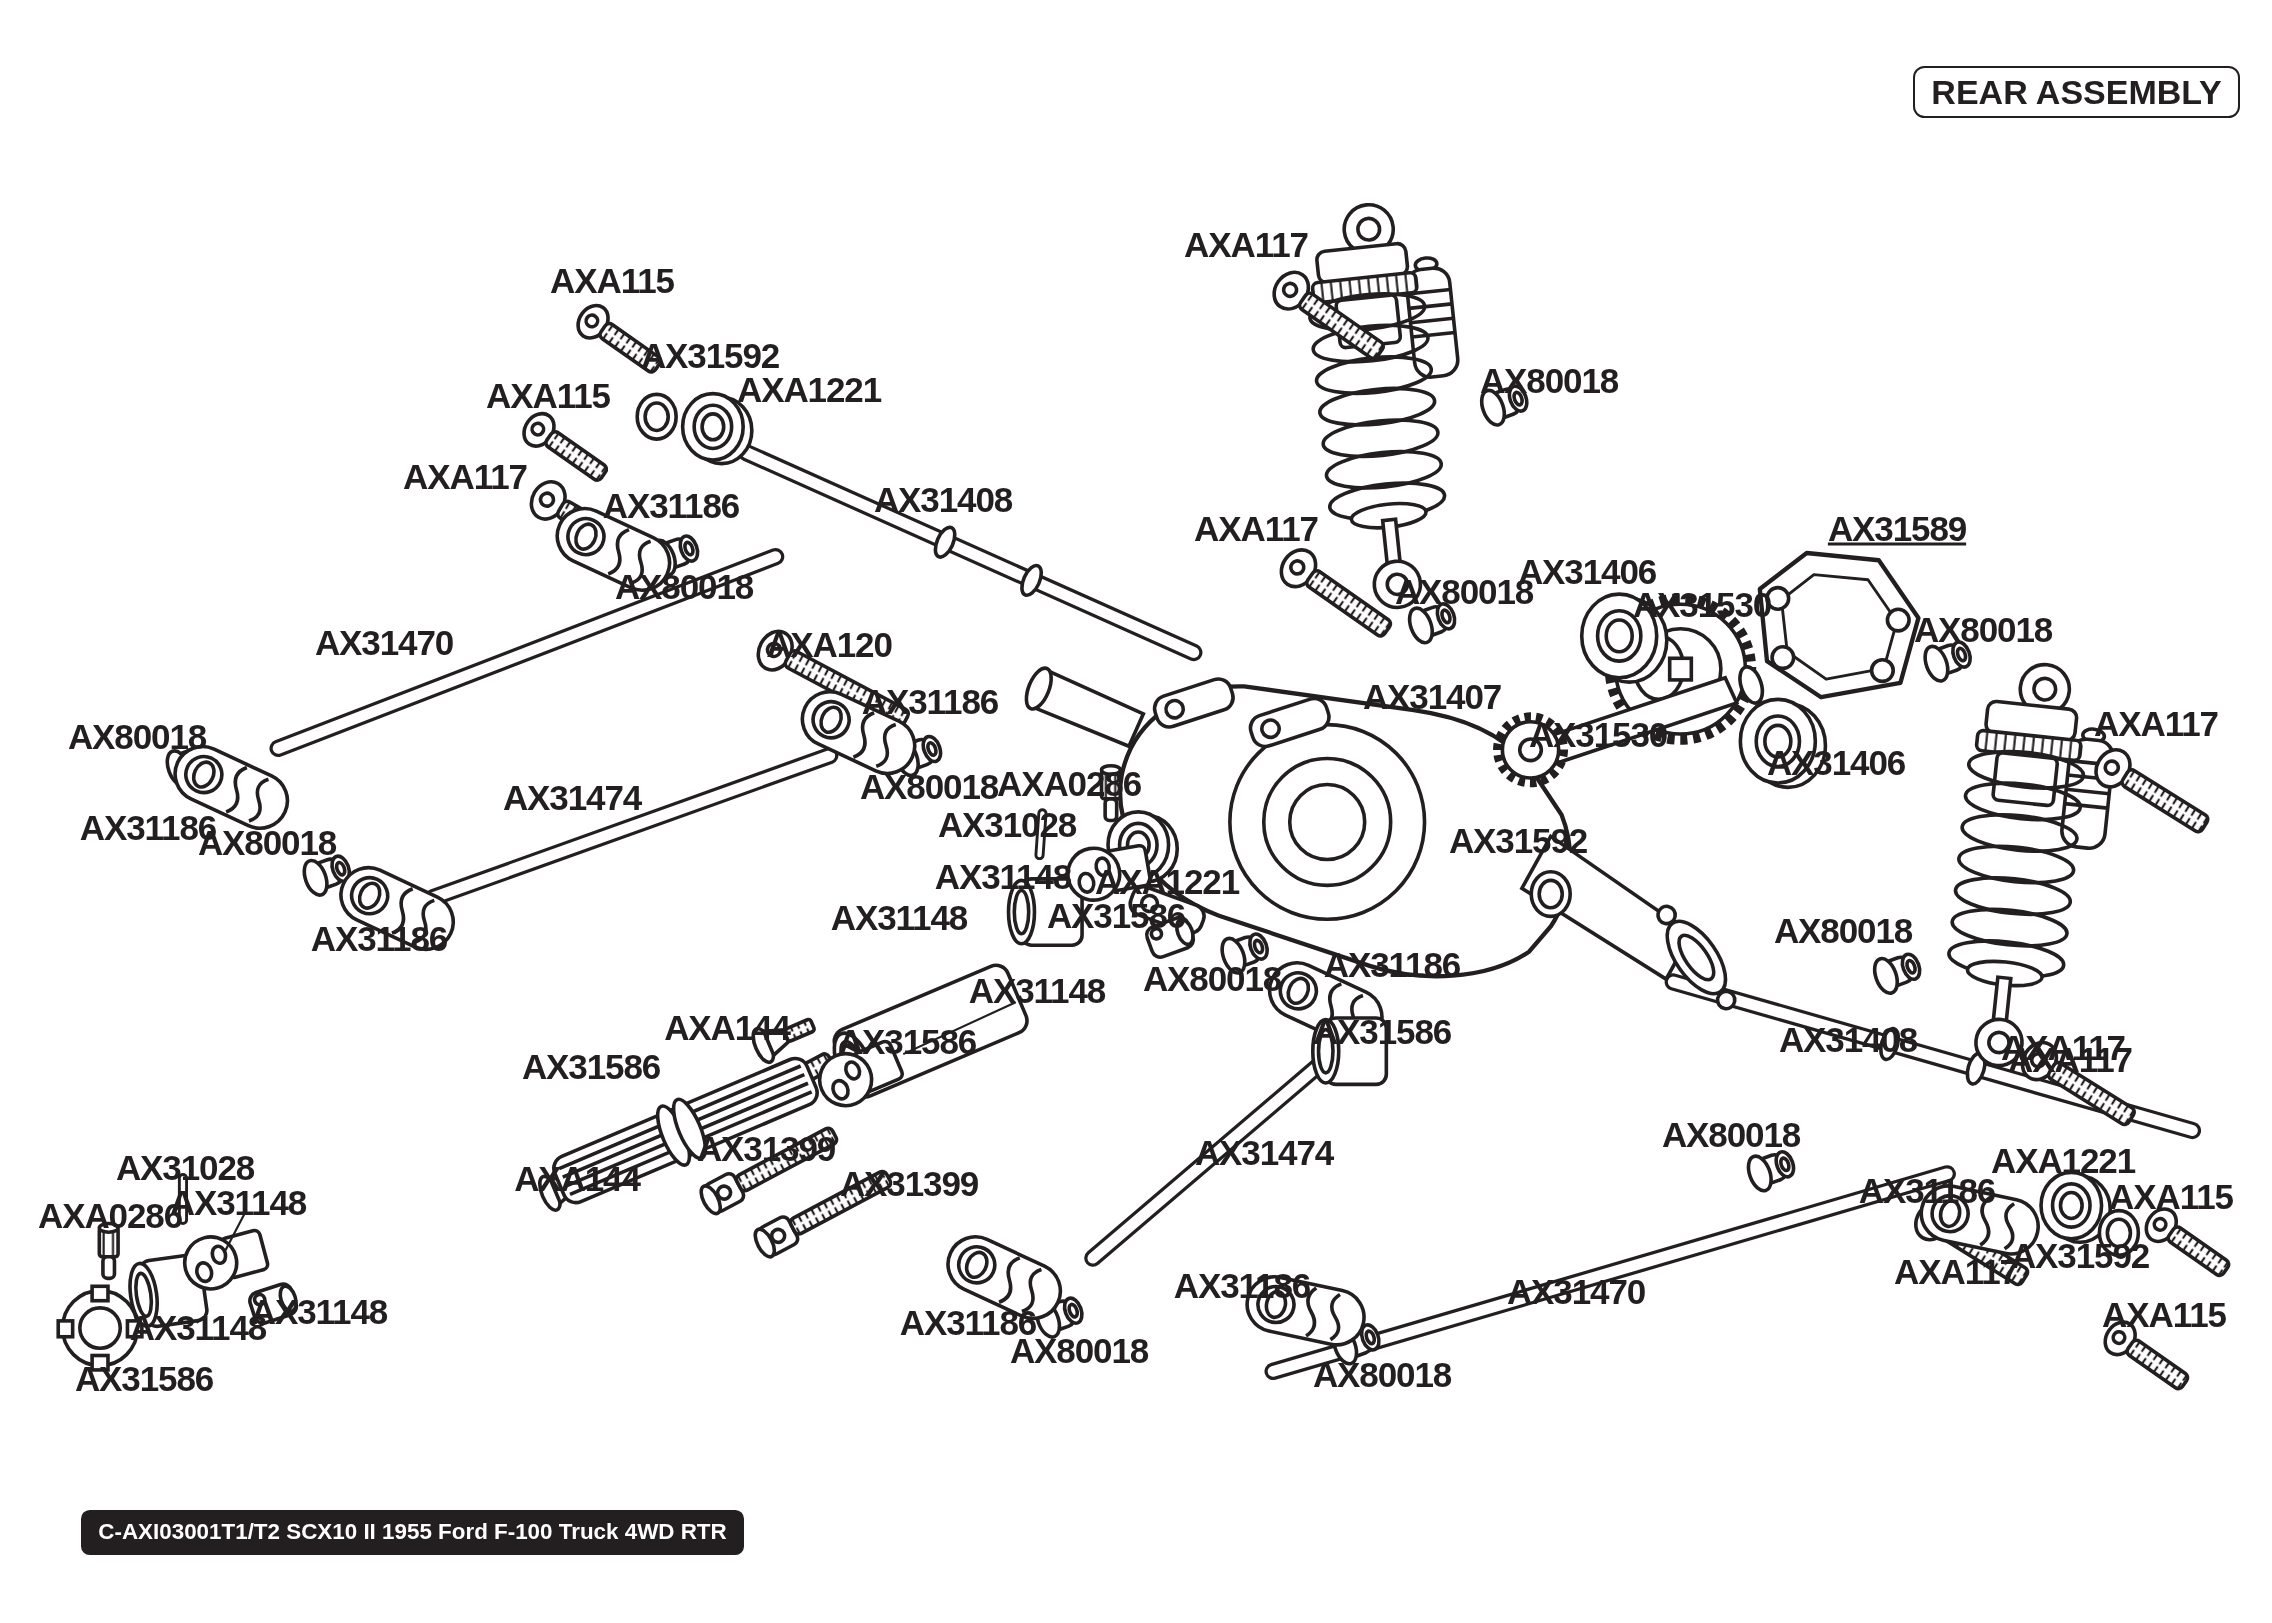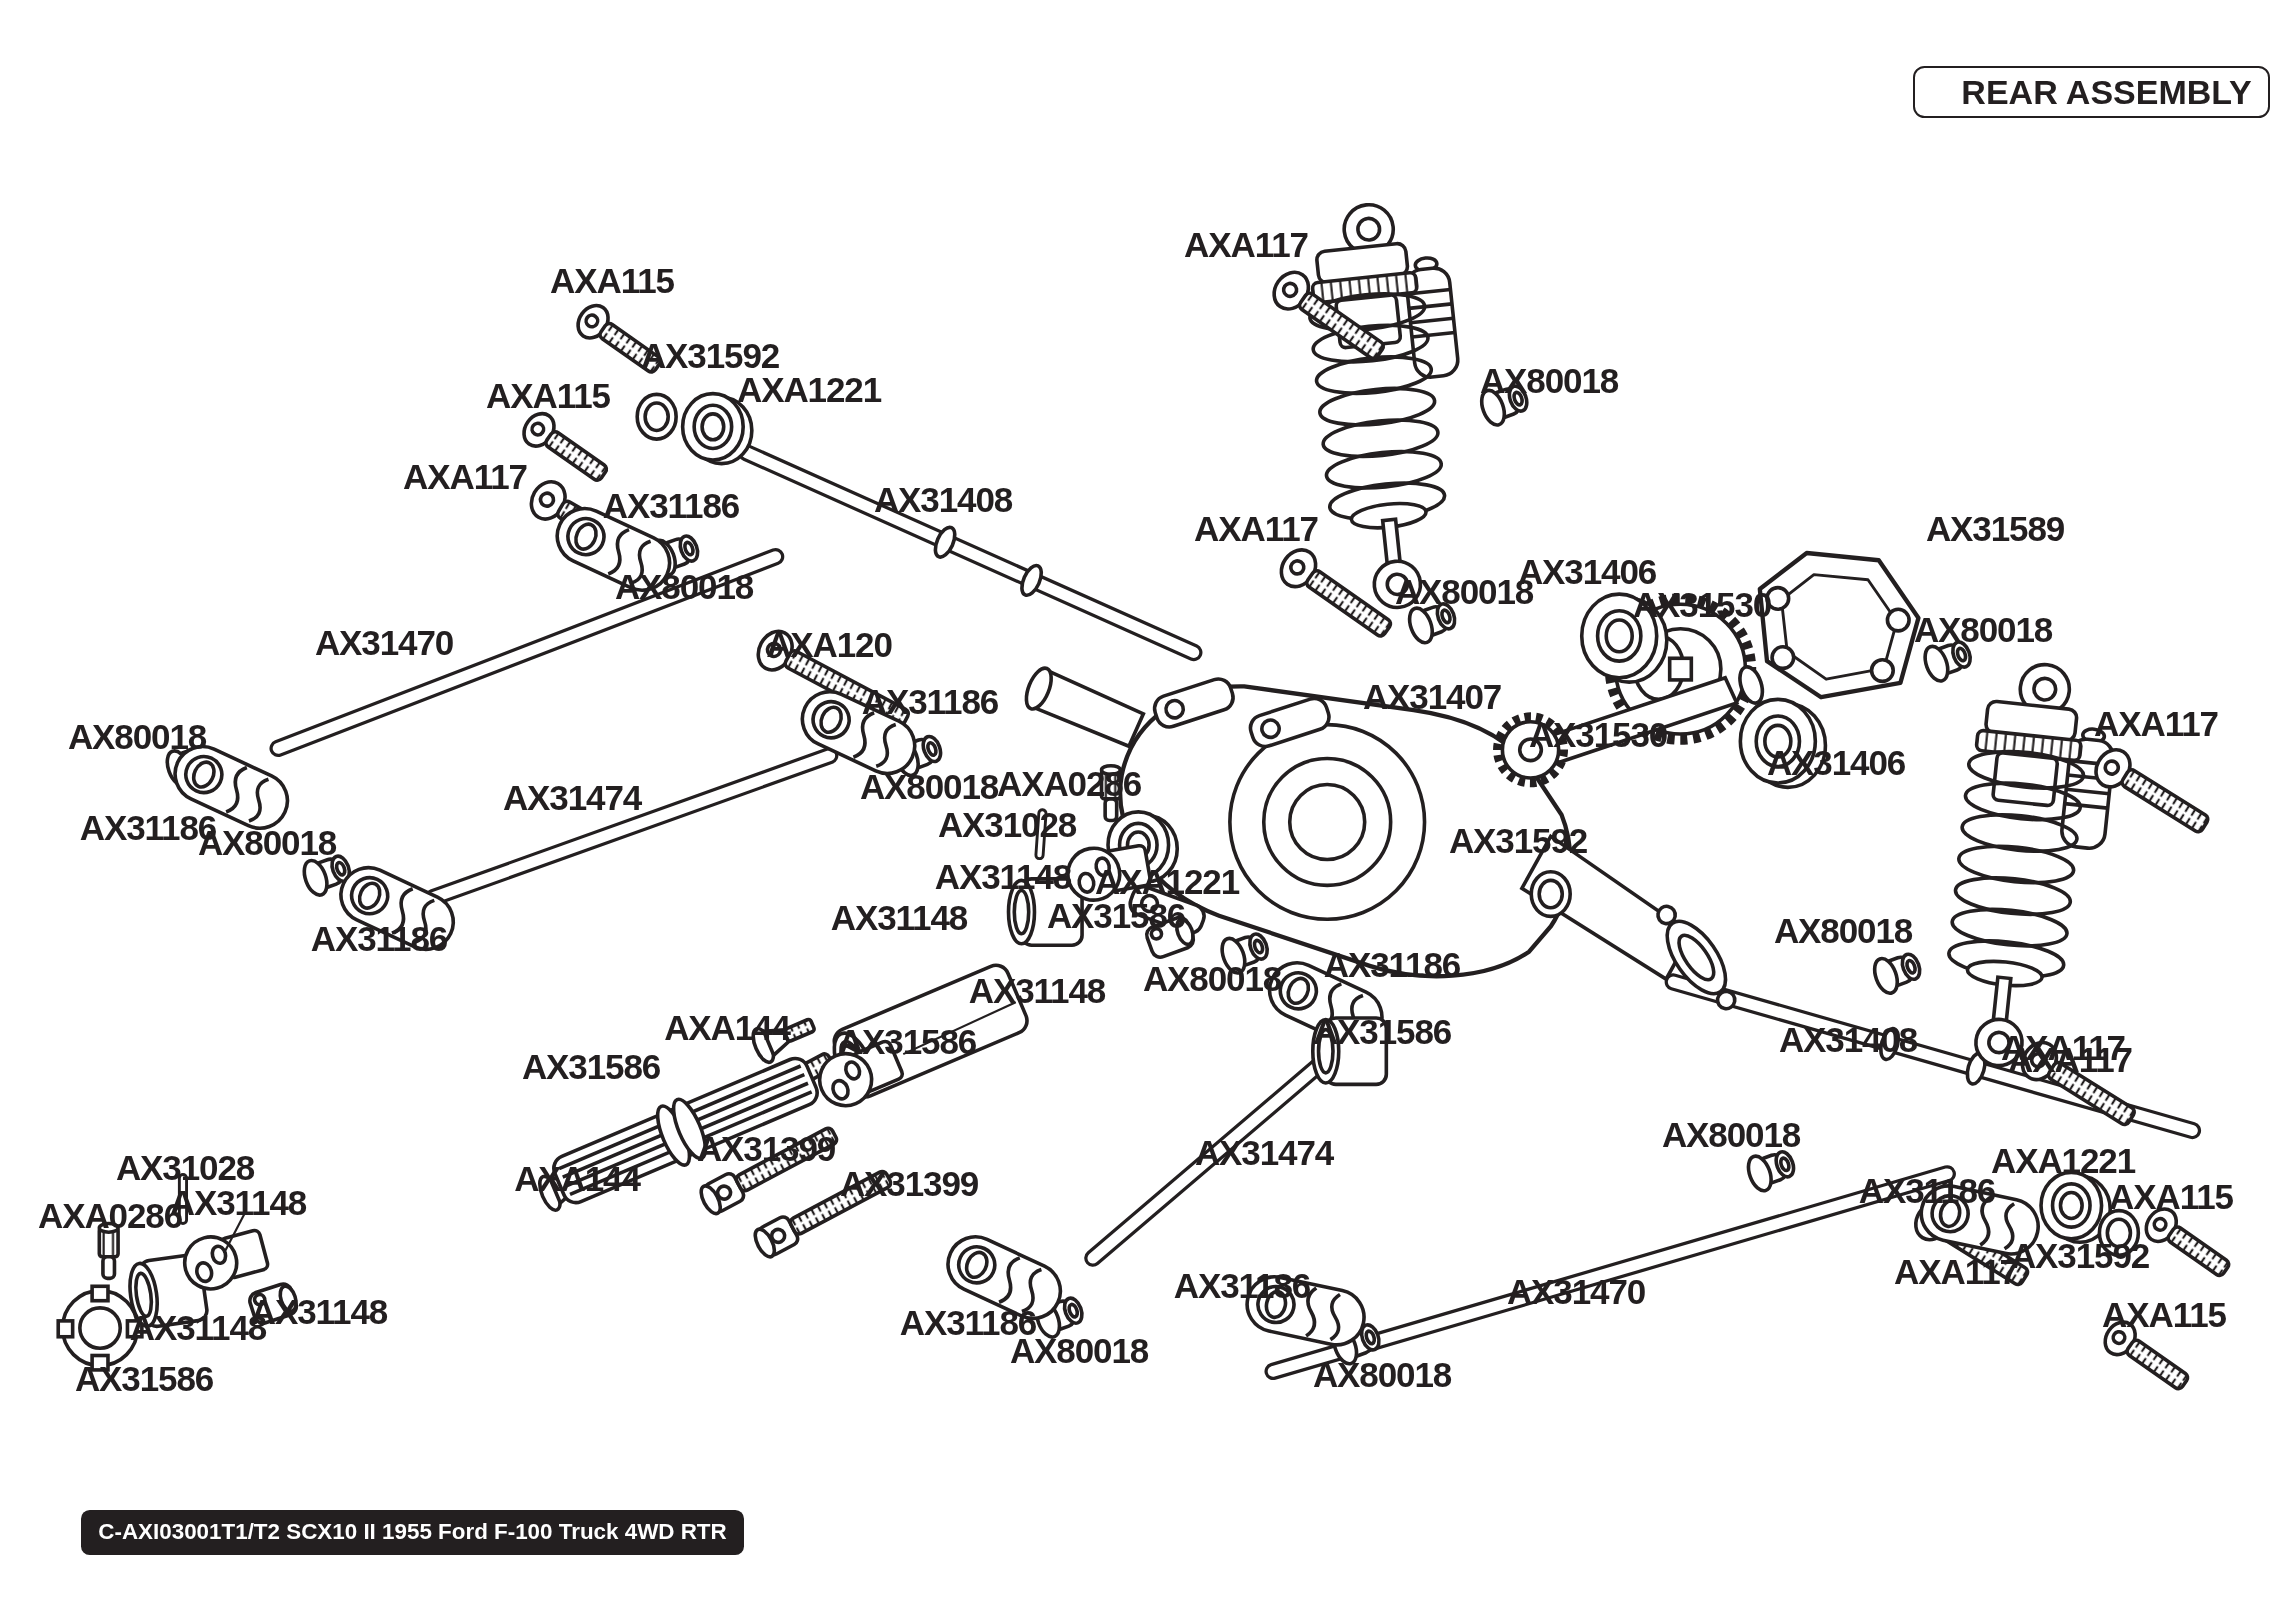--- a/index.html
+++ b/index.html
@@ -5,21 +5,21 @@
   html,body{margin:0;padding:0;background:#fff;}
   .page{position:relative;width:2273px;height:1623px;background:#ffffff;overflow:hidden;
         font-family:"Liberation Sans",sans-serif;}
   
   .logo{position:absolute;left:92px;top:56px;display:flex;align-items:center;gap:26px;}
   .logo-emblem{width:115px;height:130px;}
   .logo-word{font-family:"DejaVu Sans",sans-serif;font-weight:bold;font-size:121px;line-height:1;
              color:#6a6c6e;letter-spacing:2.9px;transform:translateY(-5.8px);}
   .badge{position:absolute;left:1913px;top:66px;width:323px;height:48px;border:2.9px solid #231f20;
          border-radius:11.5px;display:flex;align-items:center;justify-content:center;
-         font-size:34px;font-weight:bold;color:#231f20;letter-spacing:0px;padding-left:30px;}
+         font-size:34px;font-weight:bold;color:#231f20;letter-spacing:0px;}
   
   .footer{position:absolute;left:81px;top:1510px;background:#231f20;color:#fff;
           border-radius:8.7px;padding:9.4px 17.3px;font-size:22.4px;font-weight:bold;white-space:nowrap;}
   
   .diagram-svg{position:absolute;left:0;top:0;}
   .plabel{position:absolute;transform:translate(-50%,-50%);font-weight:bold;font-size:35px;
           line-height:1;letter-spacing:-1.1px;color:#231f20;white-space:nowrap;}
   .rod-o{stroke:#231f20;stroke-width:24;stroke-linecap:round;}
   .rod-i{stroke:#ffffff;stroke-width:15;stroke-linecap:round;}
 </style>
@@ -346,21 +346,21 @@
       <span class="plabel" style="left: 943px; top: 499px;">AX31408</span>
       <span class="plabel" style="left: 684px; top: 586px;">AX80018</span>
       <span class="plabel" style="left: 384px; top: 642px;">AX31470</span>
       <span class="plabel" style="left: 572px; top: 797px;">AX31474</span>
       <span class="plabel" style="left: 1246px; top: 244px;">AXA117</span>
       <span class="plabel" style="left: 1549px; top: 380px;">AX80018</span>
       <span class="plabel" style="left: 1256px; top: 528px;">AXA117</span>
       <span class="plabel" style="left: 1464px; top: 591px;">AX80018</span>
       <span class="plabel" style="left: 1587px; top: 571px;">AX31406</span>
       <span class="plabel" style="left: 1702px; top: 604px;">AX31530</span>
-      <span class="plabel" style="left: 1995px; top: 528px;">AX31589</span>
+      <span class="plabel" style="left: 1897px; top: 528px; text-decoration: underline;">AX31589</span>
       <span class="plabel" style="left: 1983px; top: 629px;">AX80018</span>
       <span class="plabel" style="left: 1432px; top: 696px; text-align: center;">AX31407</span>
       <span class="plabel" style="left: 1598px; top: 734px;">AX31530</span>
       <span class="plabel" style="left: 1836px; top: 762px;">AX31406</span>
       <span class="plabel" style="left: 2156px; top: 723px;">AXA117</span>
       <span class="plabel" style="left: 1843px; top: 930px;">AX80018</span>
       <span class="plabel" style="left: 2063px; top: 1047px;">AXA117</span>
       <span class="plabel" style="left: 137px; top: 736px;">AX80018</span>
       <span class="plabel" style="left: 148px; top: 827px;">AX31186</span>
       <span class="plabel" style="left: 267px; top: 842px;">AX80018</span>

